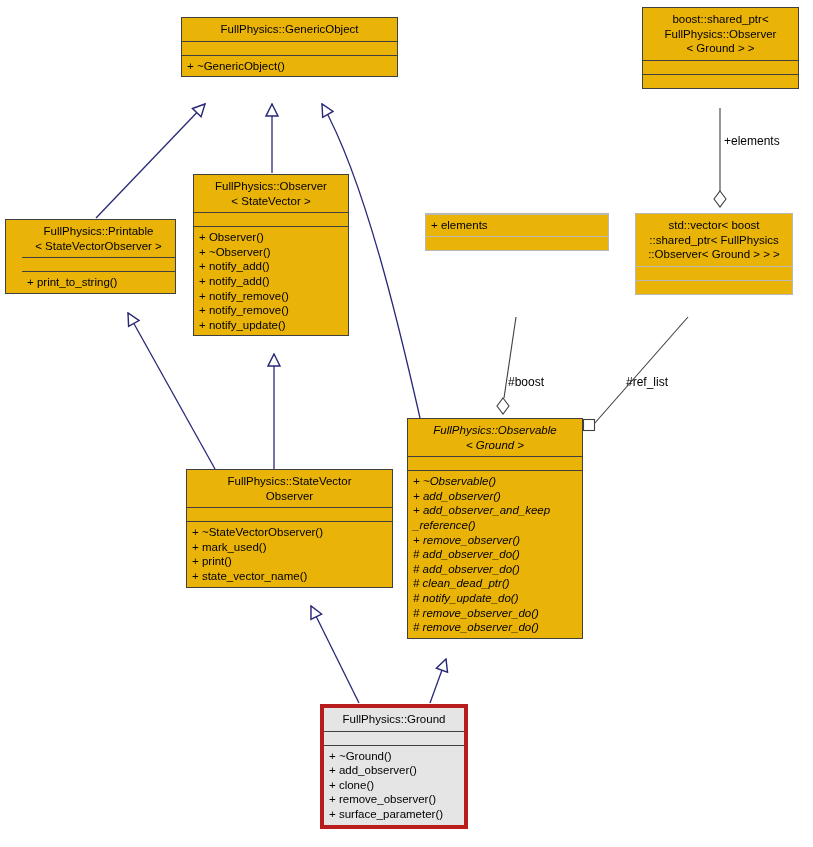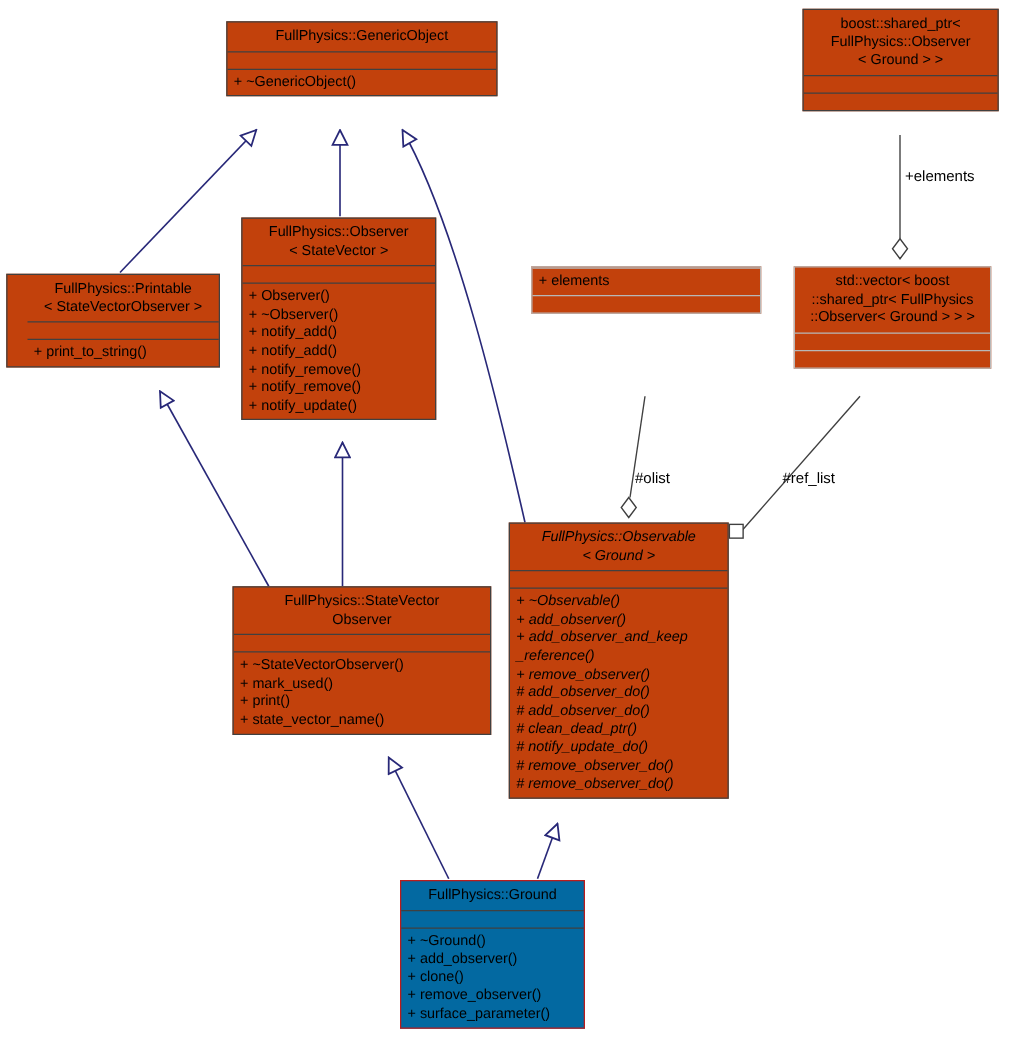--- a/index.html
+++ b/index.html
@@ -26,35 +26,35 @@
     left: 0;
     top: 0;
     width: 813px;
     height: 847px;
     pointer-events: none;
   }
   .uml-node {
     position: absolute;
     box-sizing: border-box;
     border: 1px solid #404040;
-    background: #c2410c;
+    background: #eab308;
     font-size: 11.5px;
     line-height: 1.27;
     color: #000000;
     z-index: 5;
   }
   .uml-node.light {
     border: 1px solid #b8b8b8;
   }
   .uml-node.light .sec {
     border-top: 1px solid #b8b8b8;
   }
   .uml-node.highlight {
-    background: #0369a1;
-    border: 1px solid #b91c1c;
+    background: #e5e5e5;
+    border: 4px solid #b91c1c;
   }
   .sec {
     border-top: 1px solid #404040;
   }
   .sec-title {
     text-align: center;
     padding: 4px 5px 4px 5px;
     white-space: pre-line;
   }
   .sec-attrs, .sec-ops {
@@ -227,19 +227,19 @@
     <div class="sec sec-attrs empty"></div>
     <div class="sec sec-ops">
       <div class="member">+ ~Ground()</div>
       <div class="member">+ add_observer()</div>
       <div class="member">+ clone()</div>
       <div class="member">+ remove_observer()</div>
       <div class="member">+ surface_parameter()</div>
     </div>
   </div>
 
-  <div class="edge-label" style="left:508px; top:375px;">#olist</div>
+  <div class="edge-label" style="left:508px; top:375px;">#boost</div>
 
   <div class="edge-label" style="left:626px; top:375px;">#ref_list</div>
 
   <div class="edge-label" style="left:724px; top:134px;">+elements</div>
 
 </div>
 
 </body></html>

